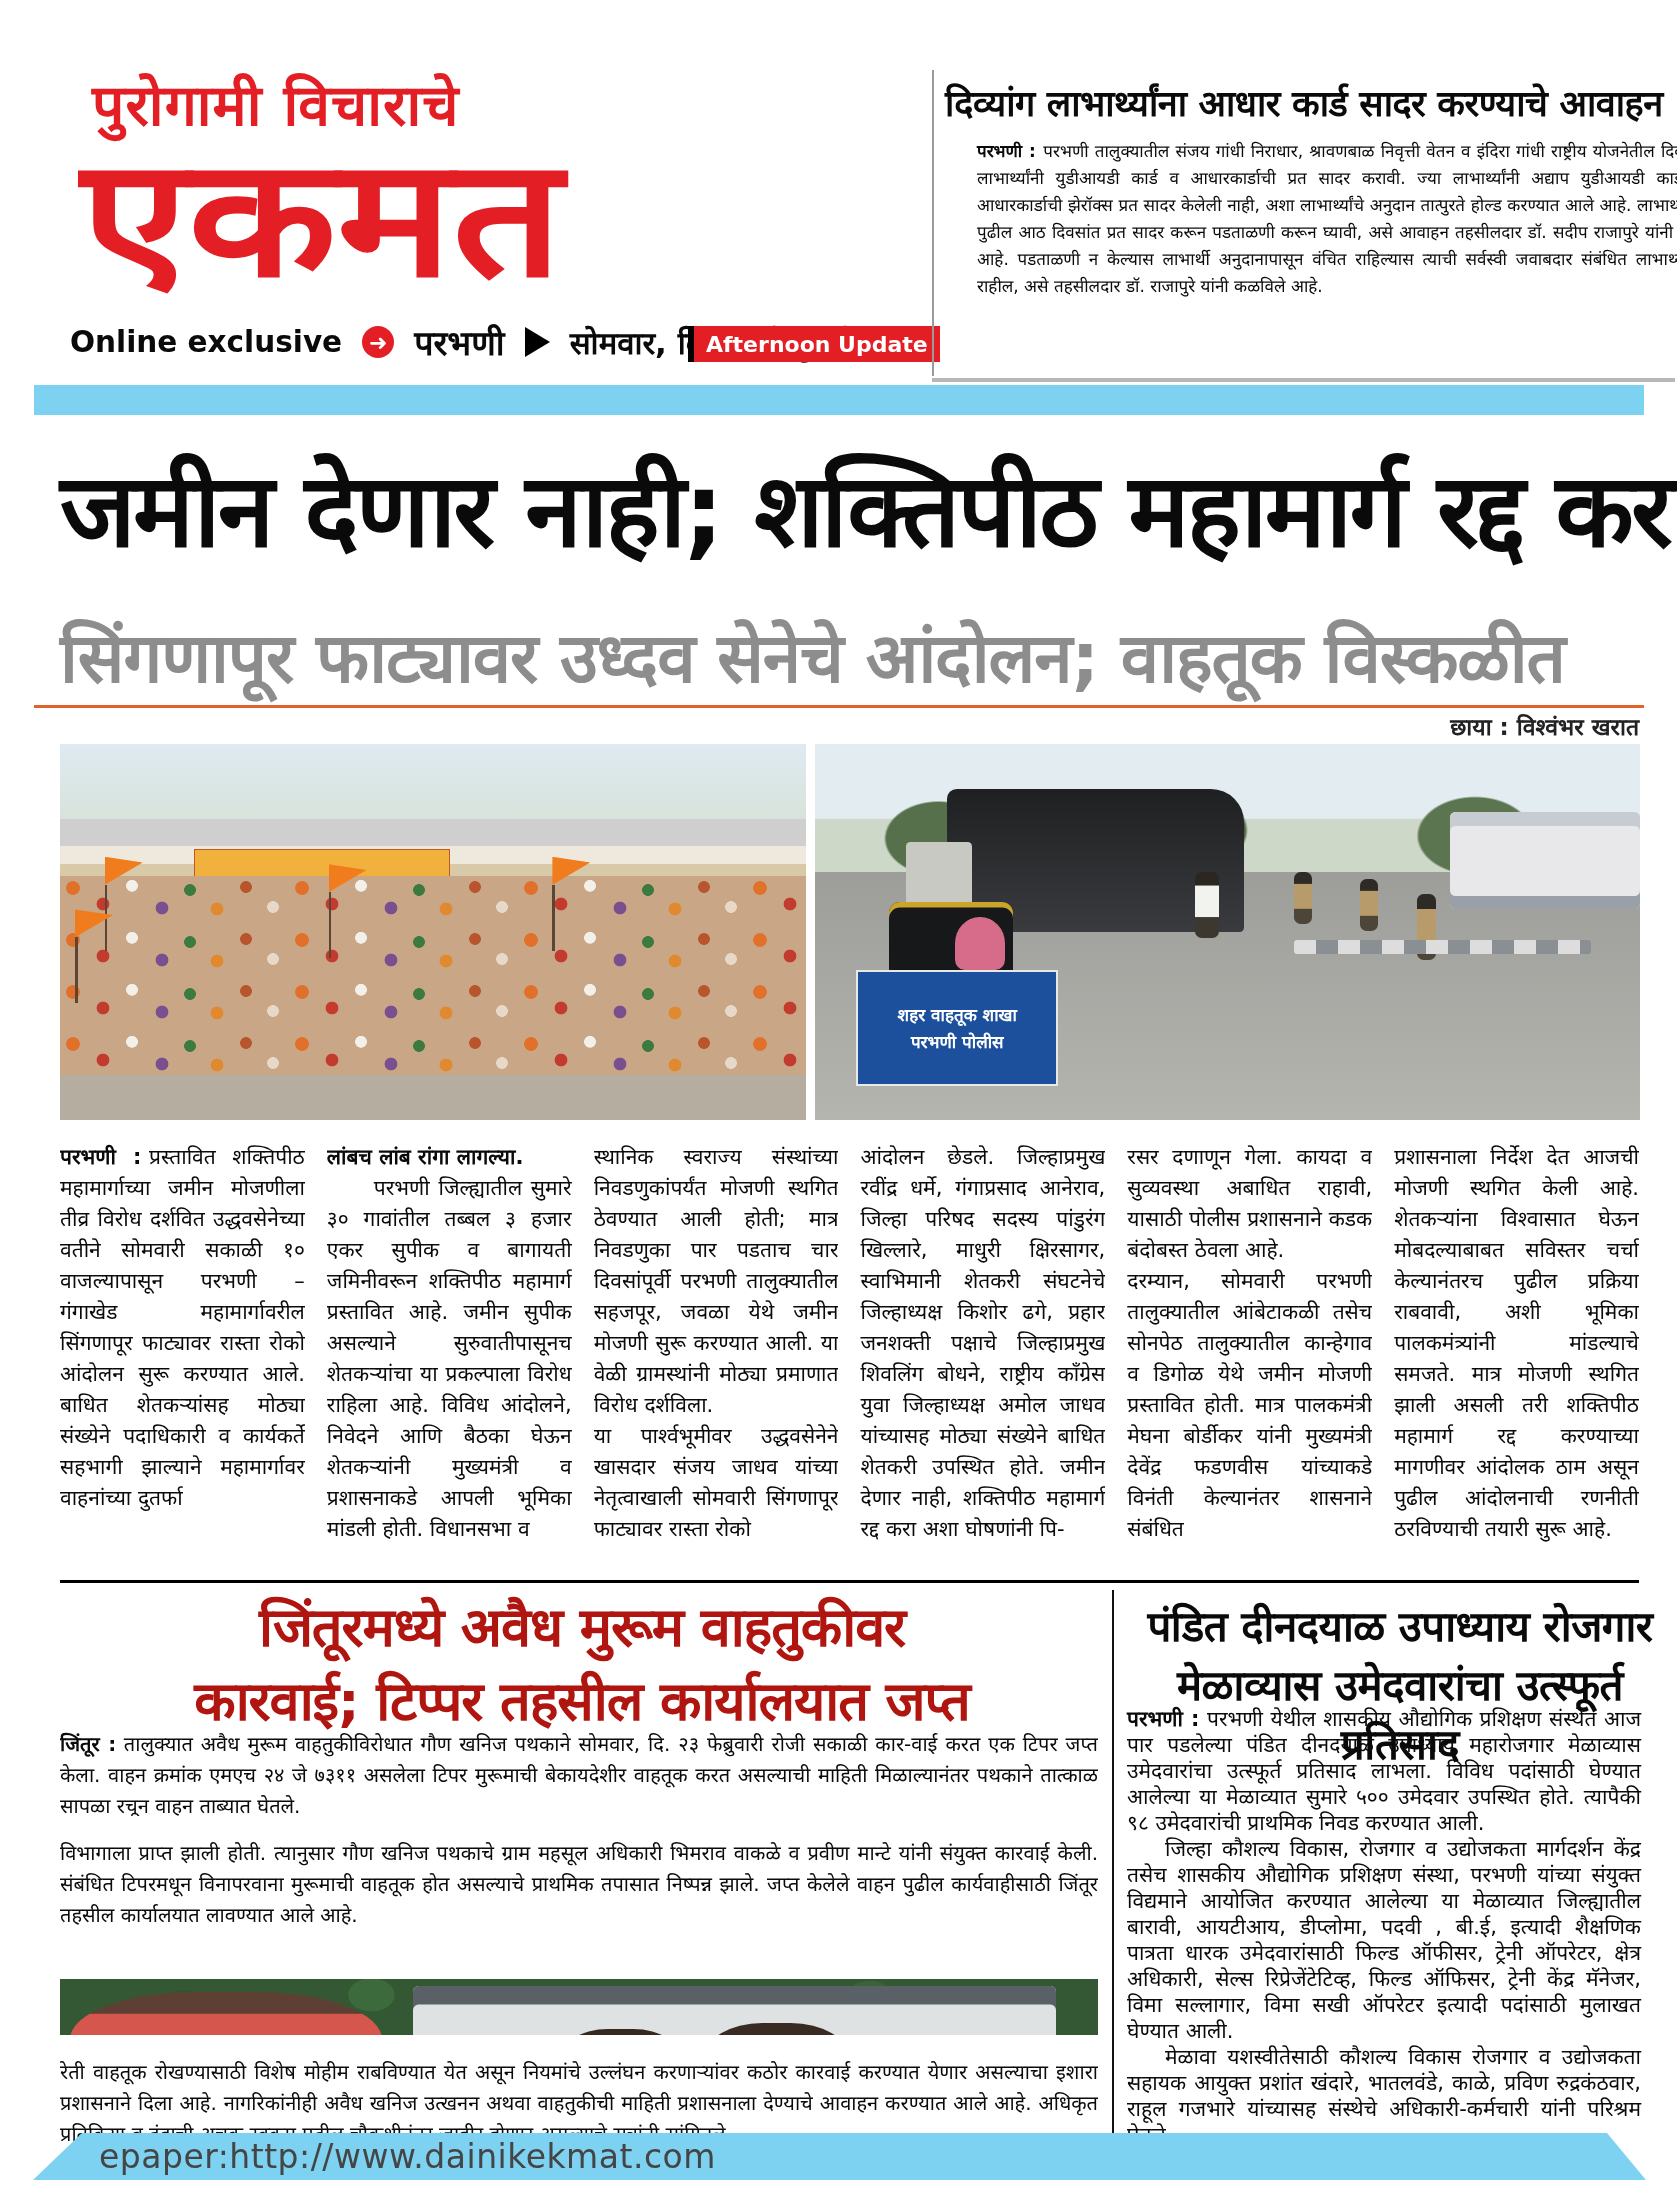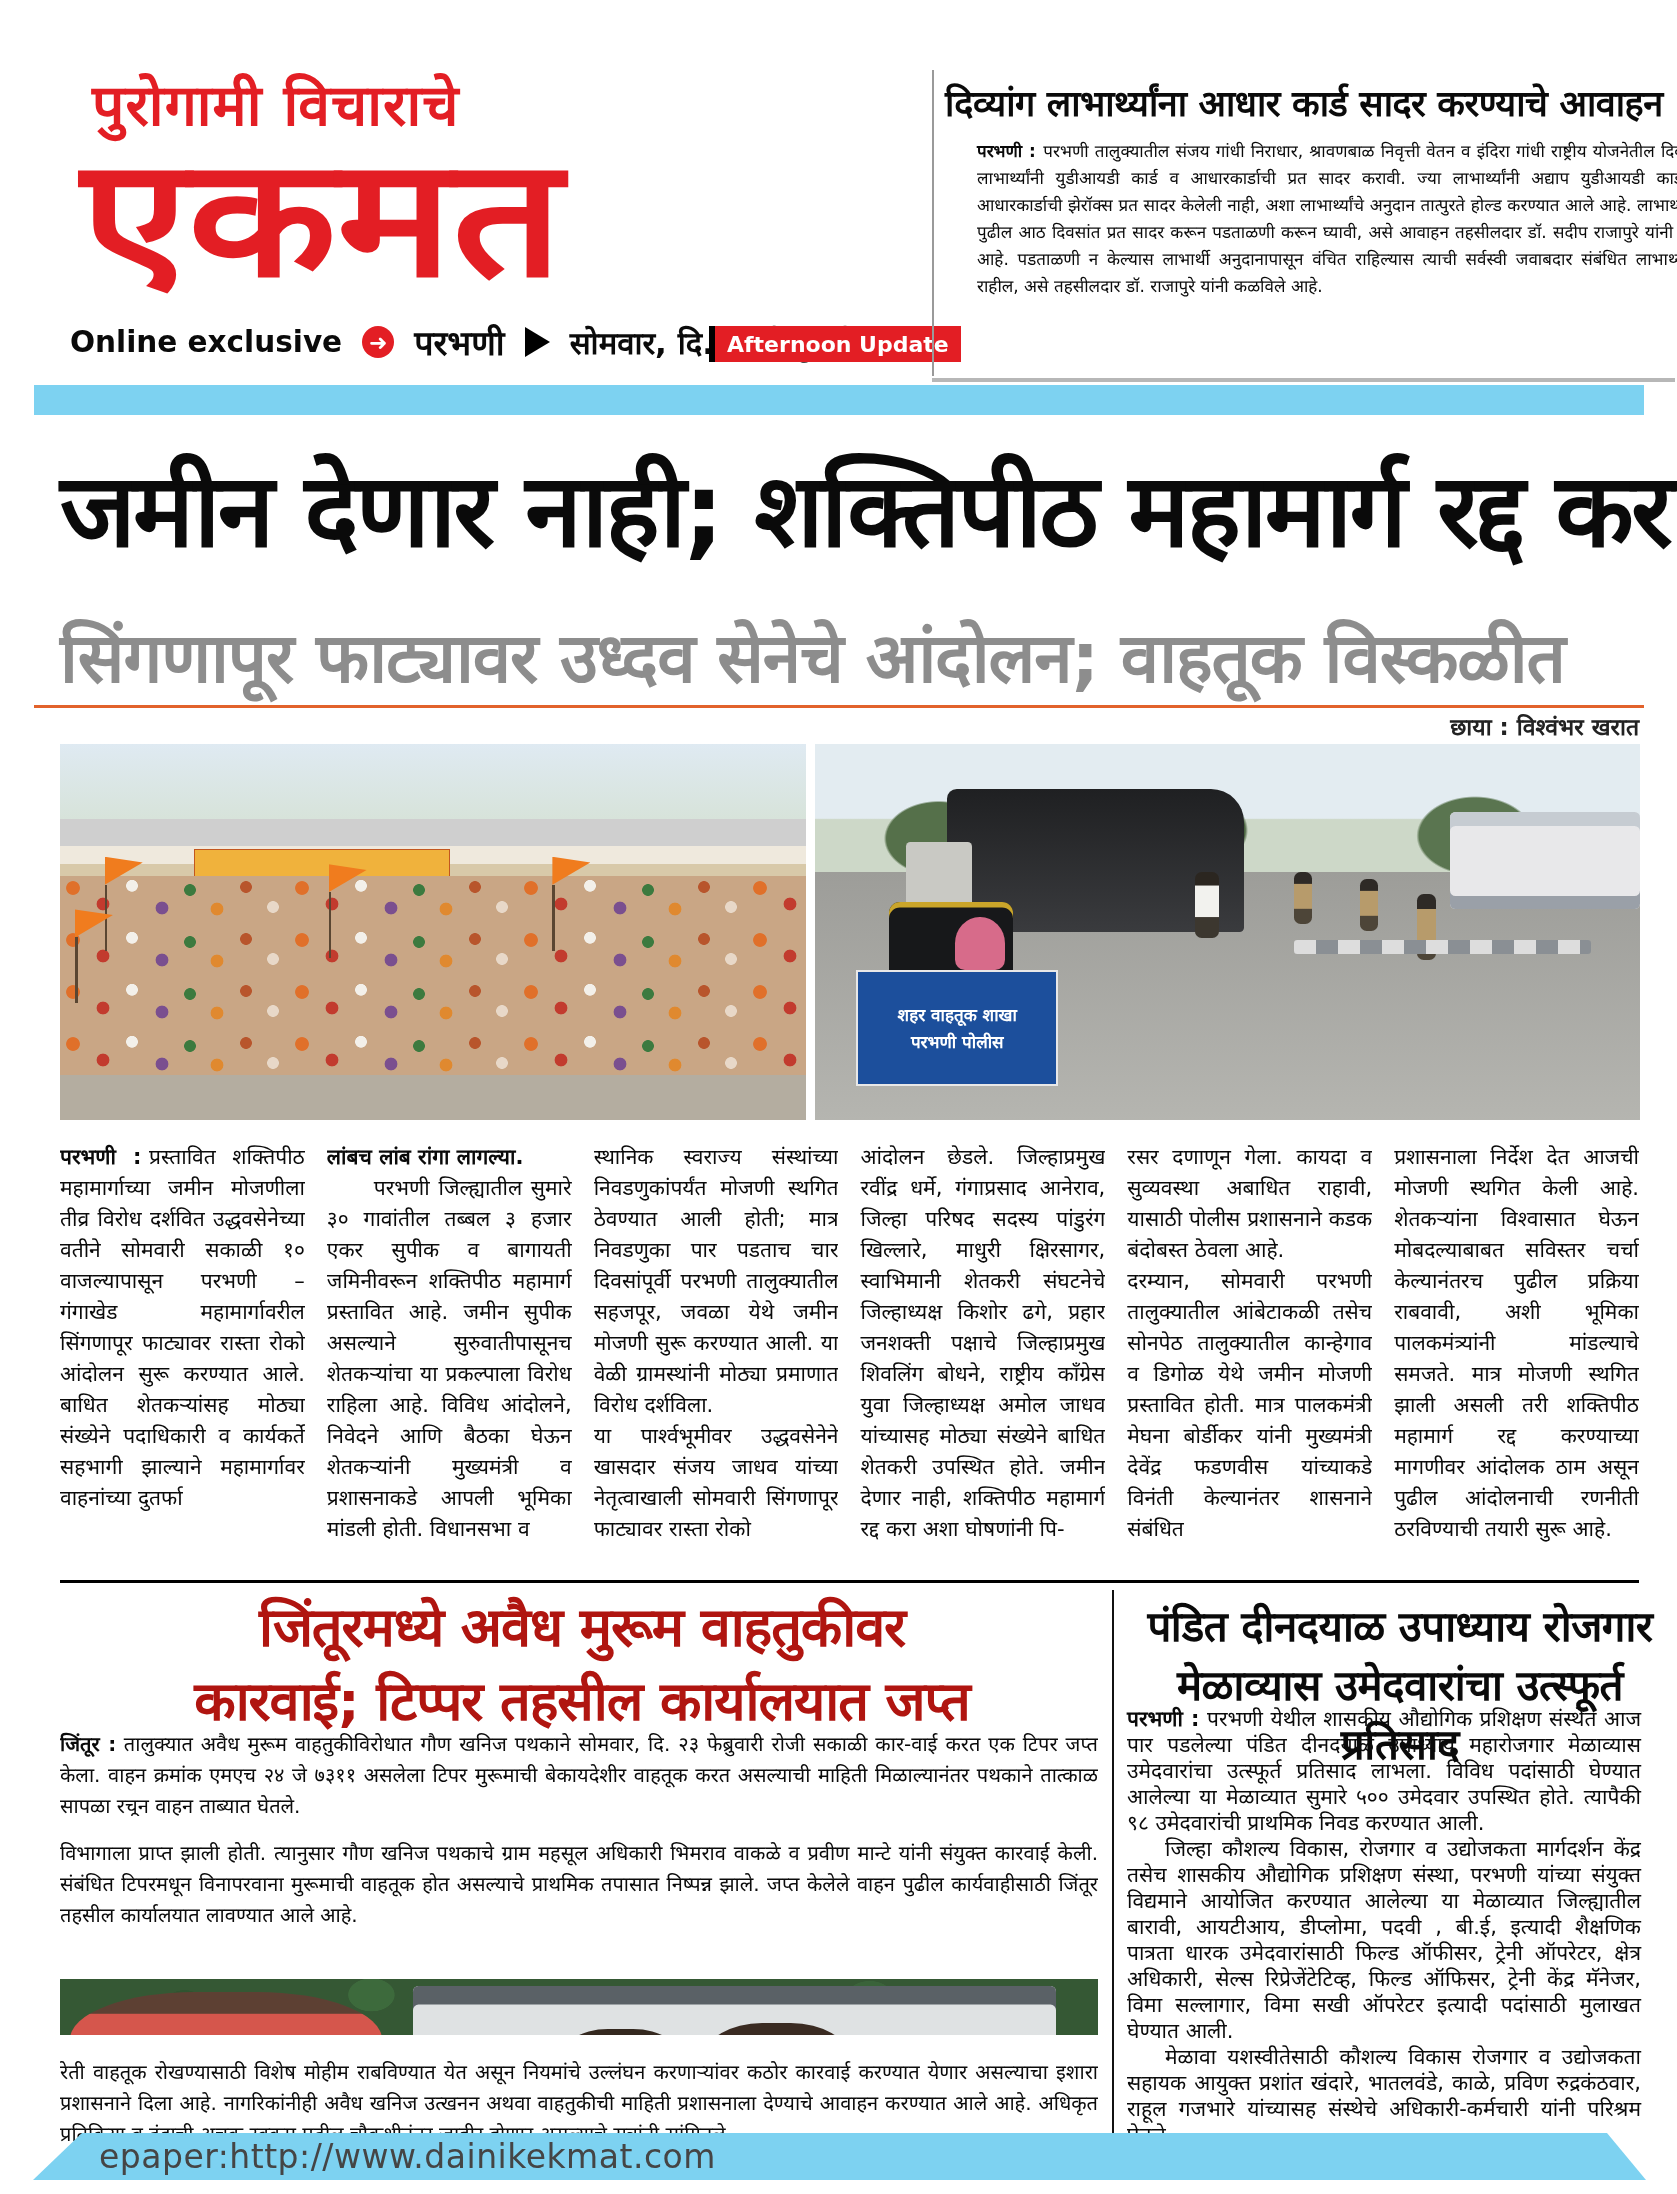--- a/index.html
+++ b/index.html
@@ -10,21 +10,21 @@
   .tagline{left:92px;top:64px;font-size:57px;font-weight:bold;color:#e31e24;letter-spacing:1.1px;white-space:nowrap;}
   .title{left:81px;top:129px;font-size:164px;line-height:1.1;font-weight:bold;color:#e31e24;
          transform:scaleX(1.18);transform-origin:left top;white-space:nowrap;}
   .dateline{left:70px;top:323px;height:38px;display:flex;align-items:center;gap:20px;font-weight:bold;}
   .online{font-size:29.5px;letter-spacing:0px;}
   .arrowcir{width:32px;height:32px;border-radius:50%;background:#e31e24;color:#fff;display:flex;
             align-items:center;justify-content:center;font-size:22px;font-weight:bold;}
   .edition{font-size:34px;}
   .tri{width:0;height:0;border-top:15.3px solid transparent;border-bottom:15.3px solid transparent;border-left:25px solid #000;}
   .datetxt{font-size:31px;}
-  .badge{left:709px;top:326px;background:#e31e24;color:#fff;font-size:22px;font-weight:bold;
+  .badge{left:688px;top:326px;background:#e31e24;color:#fff;font-size:22px;font-weight:bold;
          padding:5.5px 12px;border-left:6.6px solid #000;white-space:nowrap;}
   
   .vrule1{left:932px;top:70px;width:2.2px;height:306px;background:#9a9a9a;}
   .hrule1{left:932px;top:378px;width:743px;height:4.4px;background:#b7b7b7;}
   .aad-head{left:945px;top:78px;width:727px;font-size:36px;font-weight:bold;white-space:nowrap;letter-spacing:-0.5px;}
   .aad-body{left:977px;top:138px;width:727px;font-size:17px;line-height:27px;text-align:justify;}
   .lead{font-weight:bold;margin-right:7.6px;}
   
   .cyanbar{left:34px;top:385px;width:1610px;height:29.5px;background:#7dd2f1;}
   

